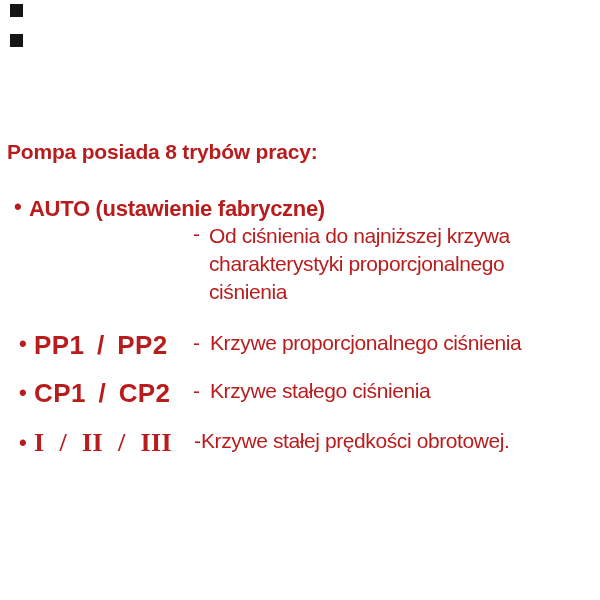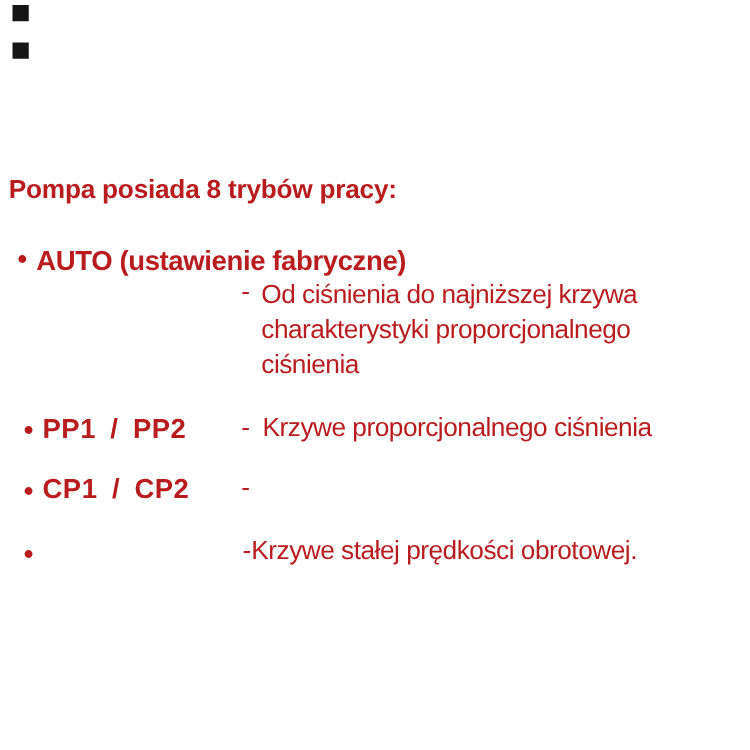--- a/index.html
+++ b/index.html
@@ -75,21 +75,21 @@
     top: 222px;
     font-size: 21px;
     letter-spacing: -0.4px;
     line-height: 28px;
     white-space: nowrap;
   }
 
   .mode-label {
     position: absolute;
     left: 34px;
-    font-size: 22px;
+    font-size: 26px;
     font-weight: 700;
     letter-spacing: 0.4px;
     word-spacing: 5px;
     white-space: nowrap;
   }
   .mode-label.serif {
     font-family: "Liberation Serif", "DejaVu Serif", serif;
     word-spacing: 8px;
   }
   .mode-label.l-pp  { top: 330px; }
@@ -128,18 +128,20 @@
   </div>
 
   <span class="bullet b-pp">•</span>
   <span class="mode-label l-pp">PP1 / PP2</span>
   <span class="dash d-pp">-</span>
   <span class="mode-desc t-pp">Krzywe proporcjonalnego ciśnienia</span>
 
   <span class="bullet b-cp">•</span>
   <span class="mode-label l-cp">CP1 / CP2</span>
   <span class="dash d-cp">-</span>
+  <span class="mode-desc t-cp">Krzywe stałego ciśnienia</span>
 
   <span class="bullet b-rpm">•</span>
+  <span class="mode-label serif l-rpm">I / II / III</span>
   <span class="dash d-rpm">-</span>
   <span class="mode-desc t-rpm">Krzywe stałej prędkości obrotowej.</span>
 
 </div>
 
 </body></html>

